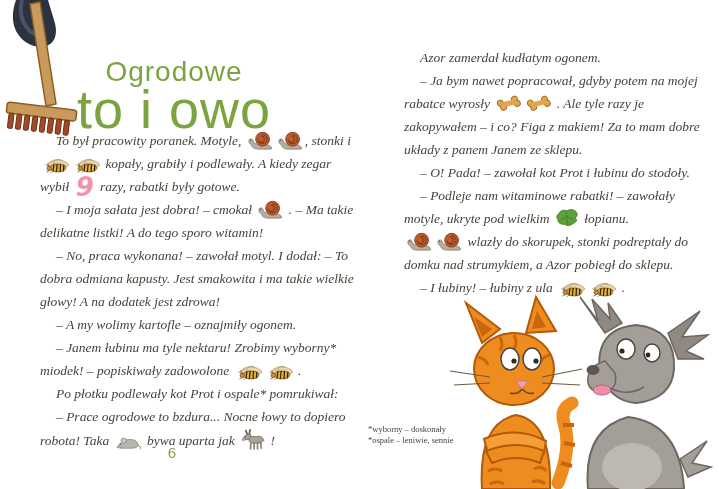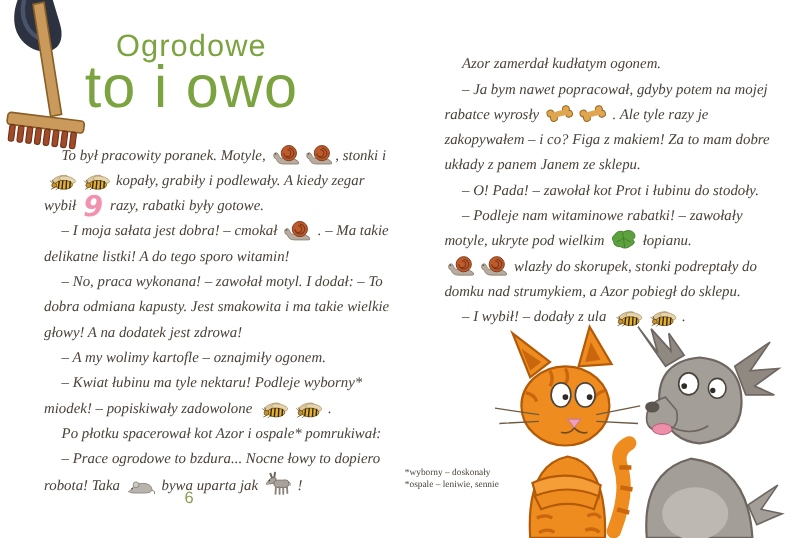--- a/index.html
+++ b/index.html
@@ -1,21 +1,21 @@
 <!DOCTYPE html>
 <html><head>
 <meta charset="utf-8">
 <style>
   html,body{margin:0;padding:0;background:#ffffff;}
   .book{position:relative;width:719px;height:489px;background:#ffffff;overflow:hidden;
         font-family:"Liberation Serif",serif;color:#4a4138;}
   
   .title-block{position:absolute;left:38px;top:26px;width:272px;text-align:center;
                font-family:"Liberation Sans",sans-serif;color:#7ba33f;}
-  .title-line1{font-size:28px;line-height:32px;font-weight:400;letter-spacing:1px;}
+  .title-line1{font-size:28px;line-height:32px;font-weight:400;letter-spacing:1px;margin-top:30px;}
   .title-line2{font-size:54px;line-height:42px;font-weight:400;letter-spacing:1px;}
   
   .text-col{position:absolute;font-size:13.5px;line-height:23px;}
   .left-col{left:40px;top:129px;width:322px;}
   .right-col{left:404px;top:46px;width:308px;}
   .para{margin:0;font-style:italic;}
   .para.indent{text-indent:16px;}
   .icon{display:inline-block;vertical-align:-5px;margin:0 2px;line-height:0;text-indent:0;}
   .numeral{font-family:"DejaVu Sans",sans-serif;font-weight:700;font-size:26px;
            color:#f192ae;vertical-align:-5px;line-height:0;padding:0 3px;}
@@ -86,36 +86,36 @@
               <path d="M7 10.5 L4 7.5 M8 10 L6.5 6.5 M9 15 L5 17 M12 16 L10 18" stroke="#5f430f" stroke-width="0.8"></path>
             </svg></span><span> kopały, grabiły i podlewały. A kiedy zegar wybił </span><span class="numeral">9</span><span> razy, rabatki były gotowe.</span></p>
         <p class="para indent"><span>– I moja sałata jest dobra! – cmokał </span><span class="icon icon-snail"><svg viewBox="0 0 30 22" width="26" height="19">
               <path d="M5 9 Q2 9 2 12 Q2 15 5 16 Q6 21 13 21 L27 21 Q29.5 21 28 18.5 Q25 15 19 15 L11 15 Q8 15 7.5 12 Q7 10 5 9 Z" fill="#b7aca0" stroke="#847463" stroke-width="0.8"></path>
               <circle cx="4" cy="10.5" r="0.8" fill="#4a3f33"></circle>
               <circle cx="18" cy="9.5" r="8" fill="#bf5a2c" stroke="#7c3a18" stroke-width="1"></circle>
               <path d="M18 9.5 m0 -5.2 a5.2 5.2 0 1 1 -5.2 5.2 a3.6 3.6 0 1 0 3.6 -3.6" fill="none" stroke="#7c3a18" stroke-width="1.2"></path>
             </svg></span><span> . – Ma takie delikatne listki! A do tego sporo witamin!</span></p>
         <p class="para indent"><span>– No, praca wykonana! – zawołał motyl. I dodał: – To dobra odmiana kapusty. Jest smakowita i ma takie wielkie głowy! A na dodatek jest zdrowa!</span></p>
         <p class="para indent"><span>– A my wolimy kartofle – oznajmiły ogonem.</span></p>
-        <p class="para indent"><span>– Kwiat łubinu ma tyle nektaru! Podleje wyborny* miodek! – popiskiwały zadowolone </span><span class="icon icon-beetle"><svg viewBox="0 0 32 18" width="27" height="15">
+        <p class="para indent"><span>– Janem łubinu ma tyle nektaru! Zrobimy wyborny* miodek! – popiskiwały zadowolone </span><span class="icon icon-beetle"><svg viewBox="0 0 32 18" width="27" height="15">
               <ellipse cx="15" cy="6" rx="9" ry="3.6" fill="#ddc89e" stroke="#a88f66" stroke-width="0.7" transform="rotate(-18 15 6)"></ellipse>
               <ellipse cx="23" cy="6.5" rx="9" ry="3.6" fill="#e6d4ac" stroke="#a88f66" stroke-width="0.7" transform="rotate(14 23 6.5)"></ellipse>
               <ellipse cx="19" cy="12" rx="9.5" ry="4.8" fill="#e2b138" stroke="#5f430f" stroke-width="0.8"></ellipse>
               <path d="M14 7.8 L13 16.2 M18 7.2 L17 16.8 M22 7.2 L21.5 16.8 M26 8 L25.5 15.8" stroke="#33230a" stroke-width="1.5"></path>
               <circle cx="8.5" cy="12.5" r="2.6" fill="#c79231" stroke="#5f430f" stroke-width="0.8"></circle>
               <path d="M7 10.5 L4 7.5 M8 10 L6.5 6.5 M9 15 L5 17 M12 16 L10 18" stroke="#5f430f" stroke-width="0.8"></path>
             </svg></span><span class="icon icon-beetle"><svg viewBox="0 0 32 18" width="27" height="15">
               <ellipse cx="15" cy="6" rx="9" ry="3.6" fill="#ddc89e" stroke="#a88f66" stroke-width="0.7" transform="rotate(-18 15 6)"></ellipse>
               <ellipse cx="23" cy="6.5" rx="9" ry="3.6" fill="#e6d4ac" stroke="#a88f66" stroke-width="0.7" transform="rotate(14 23 6.5)"></ellipse>
               <ellipse cx="19" cy="12" rx="9.5" ry="4.8" fill="#e2b138" stroke="#5f430f" stroke-width="0.8"></ellipse>
               <path d="M14 7.8 L13 16.2 M18 7.2 L17 16.8 M22 7.2 L21.5 16.8 M26 8 L25.5 15.8" stroke="#33230a" stroke-width="1.5"></path>
               <circle cx="8.5" cy="12.5" r="2.6" fill="#c79231" stroke="#5f430f" stroke-width="0.8"></circle>
               <path d="M7 10.5 L4 7.5 M8 10 L6.5 6.5 M9 15 L5 17 M12 16 L10 18" stroke="#5f430f" stroke-width="0.8"></path>
             </svg></span><span> .</span></p>
-        <p class="para indent"><span>Po płotku spacerował kot Azor i ospale* pomrukiwał:</span></p>
+        <p class="para indent"><span>Po płotku podlewały kot Prot i ospale* pomrukiwał:</span></p>
         <p class="para indent"><span>– Prace ogrodowe to bzdura... Nocne łowy to dopiero robota! Taka </span><span class="icon icon-mouse"><svg viewBox="0 0 30 17" width="27" height="15">
               <path d="M4 12 Q8 5 16 5 Q25 5 26 11 Q26 15 18 15 L8 15 Q4 15 4 12 Z" fill="#b9b3ad" stroke="#847c74" stroke-width="0.8"></path>
               <path d="M4 12 L1.5 13.5 Q4 15 7 15" fill="#b9b3ad" stroke="#847c74" stroke-width="0.7"></path>
               <circle cx="9.5" cy="6.5" r="3" fill="#cfc9c3" stroke="#847c74" stroke-width="0.8"></circle>
               <circle cx="5.5" cy="10.5" r="0.8" fill="#3f3a35"></circle>
               <path d="M26 12 Q30 13 28.5 16" fill="none" stroke="#847c74" stroke-width="1"></path>
             </svg></span><span> bywa uparta jak </span><span class="icon icon-donkey"><svg viewBox="0 0 30 26" width="25" height="22">
               <g stroke="#6d655e" stroke-width="0.9">
                 <path d="M7 3 L9 8 M12 2 L11 8" stroke-width="2.2" stroke-linecap="round" fill="none"></path>
                 <path d="M8 8 Q5 9 4 12 Q4 14 7 14 L12 13 Q14 11 13 8 Q11 6 8 8 Z" fill="#a9a29b"></path>
@@ -159,21 +159,21 @@
               <path d="M5 9 Q2 9 2 12 Q2 15 5 16 Q6 21 13 21 L27 21 Q29.5 21 28 18.5 Q25 15 19 15 L11 15 Q8 15 7.5 12 Q7 10 5 9 Z" fill="#b7aca0" stroke="#847463" stroke-width="0.8"></path>
               <circle cx="4" cy="10.5" r="0.8" fill="#4a3f33"></circle>
               <circle cx="18" cy="9.5" r="8" fill="#bf5a2c" stroke="#7c3a18" stroke-width="1"></circle>
               <path d="M18 9.5 m0 -5.2 a5.2 5.2 0 1 1 -5.2 5.2 a3.6 3.6 0 1 0 3.6 -3.6" fill="none" stroke="#7c3a18" stroke-width="1.2"></path>
             </svg></span><span class="icon icon-snail"><svg viewBox="0 0 30 22" width="26" height="19">
               <path d="M5 9 Q2 9 2 12 Q2 15 5 16 Q6 21 13 21 L27 21 Q29.5 21 28 18.5 Q25 15 19 15 L11 15 Q8 15 7.5 12 Q7 10 5 9 Z" fill="#b7aca0" stroke="#847463" stroke-width="0.8"></path>
               <circle cx="4" cy="10.5" r="0.8" fill="#4a3f33"></circle>
               <circle cx="18" cy="9.5" r="8" fill="#bf5a2c" stroke="#7c3a18" stroke-width="1"></circle>
               <path d="M18 9.5 m0 -5.2 a5.2 5.2 0 1 1 -5.2 5.2 a3.6 3.6 0 1 0 3.6 -3.6" fill="none" stroke="#7c3a18" stroke-width="1.2"></path>
             </svg></span><span> wlazły do skorupek, stonki podreptały do domku nad strumykiem, a Azor pobiegł do sklepu.</span></p>
-        <p class="para indent"><span>– I wybił! – dodały z ula </span><span class="icon icon-bee"><svg viewBox="0 0 32 18" width="27" height="15">
+        <p class="para indent"><span>– I łubiny! – łubiny z ula </span><span class="icon icon-bee"><svg viewBox="0 0 32 18" width="27" height="15">
               <ellipse cx="15" cy="6" rx="9" ry="3.6" fill="#ddc89e" stroke="#a88f66" stroke-width="0.7" transform="rotate(-18 15 6)"></ellipse>
               <ellipse cx="23" cy="6.5" rx="9" ry="3.6" fill="#e6d4ac" stroke="#a88f66" stroke-width="0.7" transform="rotate(14 23 6.5)"></ellipse>
               <ellipse cx="19" cy="12" rx="9.5" ry="4.8" fill="#e2b138" stroke="#5f430f" stroke-width="0.8"></ellipse>
               <path d="M14 7.8 L13 16.2 M18 7.2 L17 16.8 M22 7.2 L21.5 16.8 M26 8 L25.5 15.8" stroke="#33230a" stroke-width="1.5"></path>
               <circle cx="8.5" cy="12.5" r="2.6" fill="#c79231" stroke="#5f430f" stroke-width="0.8"></circle>
               <path d="M7 10.5 L4 7.5 M8 10 L6.5 6.5 M9 15 L5 17 M12 16 L10 18" stroke="#5f430f" stroke-width="0.8"></path>
             </svg></span><span class="icon icon-bee"><svg viewBox="0 0 32 18" width="27" height="15">
               <ellipse cx="15" cy="6" rx="9" ry="3.6" fill="#ddc89e" stroke="#a88f66" stroke-width="0.7" transform="rotate(-18 15 6)"></ellipse>
               <ellipse cx="23" cy="6.5" rx="9" ry="3.6" fill="#e6d4ac" stroke="#a88f66" stroke-width="0.7" transform="rotate(14 23 6.5)"></ellipse>
               <ellipse cx="19" cy="12" rx="9.5" ry="4.8" fill="#e2b138" stroke="#5f430f" stroke-width="0.8"></ellipse>

